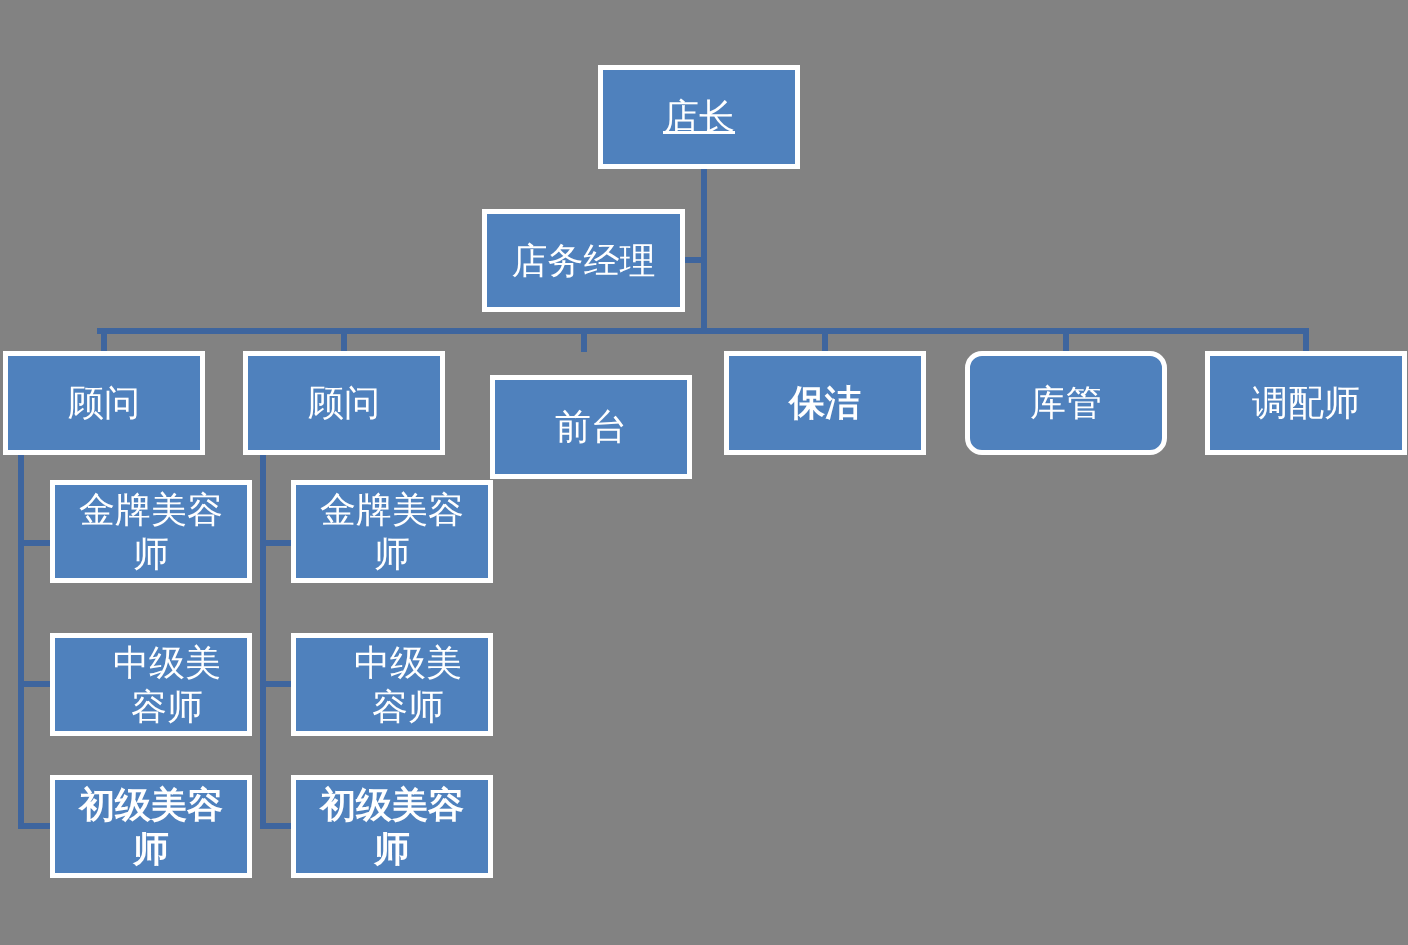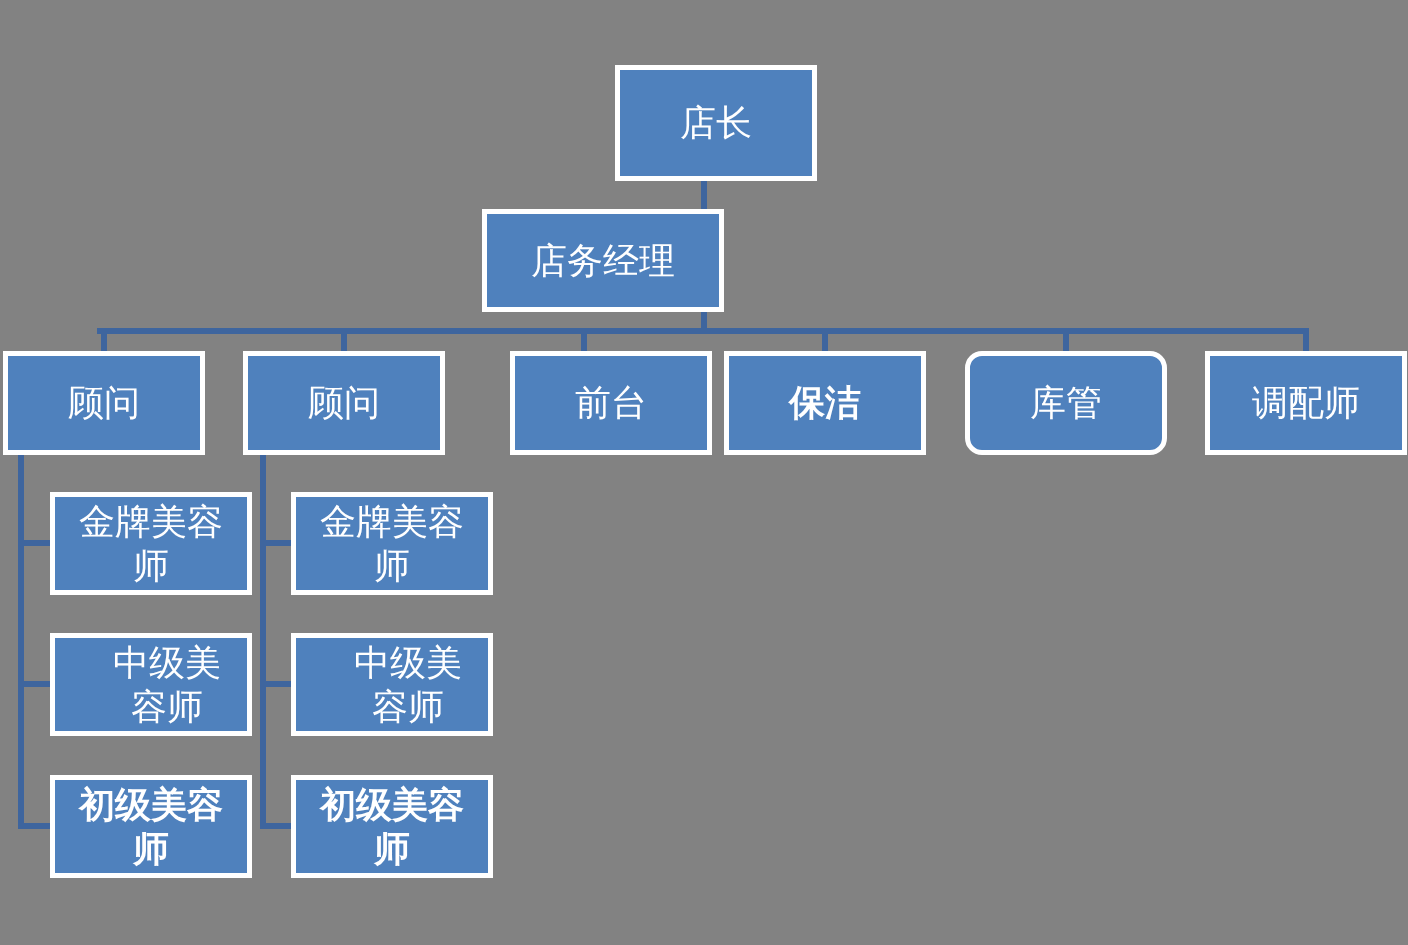--- a/index.html
+++ b/index.html
@@ -18,36 +18,36 @@
     position:absolute;box-sizing:border-box;
     background:var(--fill);border:5px solid var(--border);
     color:var(--text);font-size:36px;line-height:1.2;
     display:flex;align-items:center;justify-content:center;
     text-align:center;padding:0 12px;cursor:default;
     word-break:break-all;
   }
   .conn{position:absolute;background:var(--conn);}
 
   
-  #n-root{left:615px;top:65px;width:202px;height:116px;}
+  #n-root{left:598px;top:65px;width:202px;height:104px;text-decoration:underline;}
   
-  #n-asst{left:482px;top:209px;width:242px;height:103px;}
+  #n-asst{left:482px;top:209px;width:203px;height:103px;}
   
   .l2{top:351px;width:202px;height:104px;text-align:center;}
   #n-l2-0{left:3px;}
   #n-l2-1{left:243px;}
-  #n-l2-2{left:510px;}
+  #n-l2-2{left:490px;margin-top:24px;}
   #n-l2-3{left:724px;font-weight:bold;}
   #n-l2-4{left:965px;border-radius:17px;}
   #n-l2-5{left:1205px;}
   
   .l3{width:202px;height:103px;}
   .col1{left:50px;}
   .col2{left:291px;}
-  .r0{top:492px;}
+  .r0{top:480px;}
   .r1{top:633px;padding-left:44px;}
   .r2{top:775px;font-weight:bold;}
 
   
   #c-root-v{left:701px;top:169px;width:6px;height:165px;}
   #c-asst-h{left:684px;top:257px;width:20px;height:6px;}
   #c-hbar{left:97px;top:328px;width:1212px;height:6px;}
   .drop{top:333px;width:6px;height:19px;}
   #c-drop-0{left:101px;}
   #c-drop-1{left:341px;}

